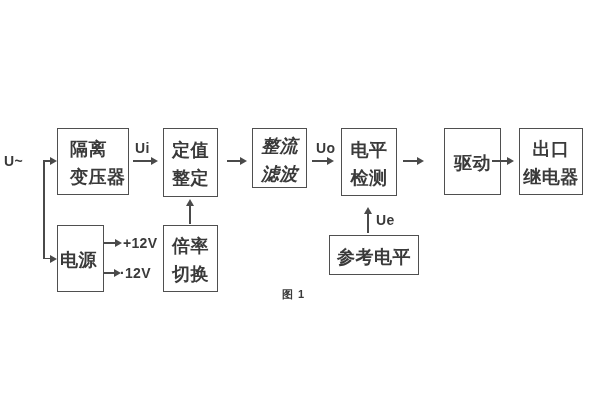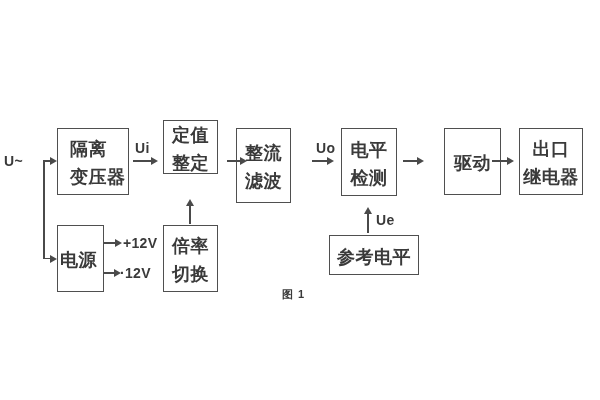--- a/index.html
+++ b/index.html
@@ -38,26 +38,26 @@
 
 <div class="canvas">
 
   <div class="lbl" style="left:4px;top:153px;">U~</div>
 
   <div class="box align-left" style="left:57px;top:128px;width:72px;height:67px;padding-left:12px;">
     <span>隔离</span>
     <span>变压器</span>
   </div>
 
-  <div class="box" style="left:163px;top:120px;width:55px;height:54px;">
+  <div class="box" style="left:163px;top:128px;width:55px;height:69px;">
     <span>定值</span>
     <span>整定</span>
   </div>
 
-  <div class="box" style="left:236px;top:128px;width:55px;height:75px;">
+  <div class="box" style="left:252px;top:128px;width:55px;height:60px;font-style:italic;">
     <span>整流</span>
     <span>滤波</span>
   </div>
 
   <div class="box" style="left:341px;top:128px;width:56px;height:68px;">
     <span>电平</span>
     <span>检测</span>
   </div>
 
   <div class="box" style="left:444px;top:128px;width:57px;height:67px;">

